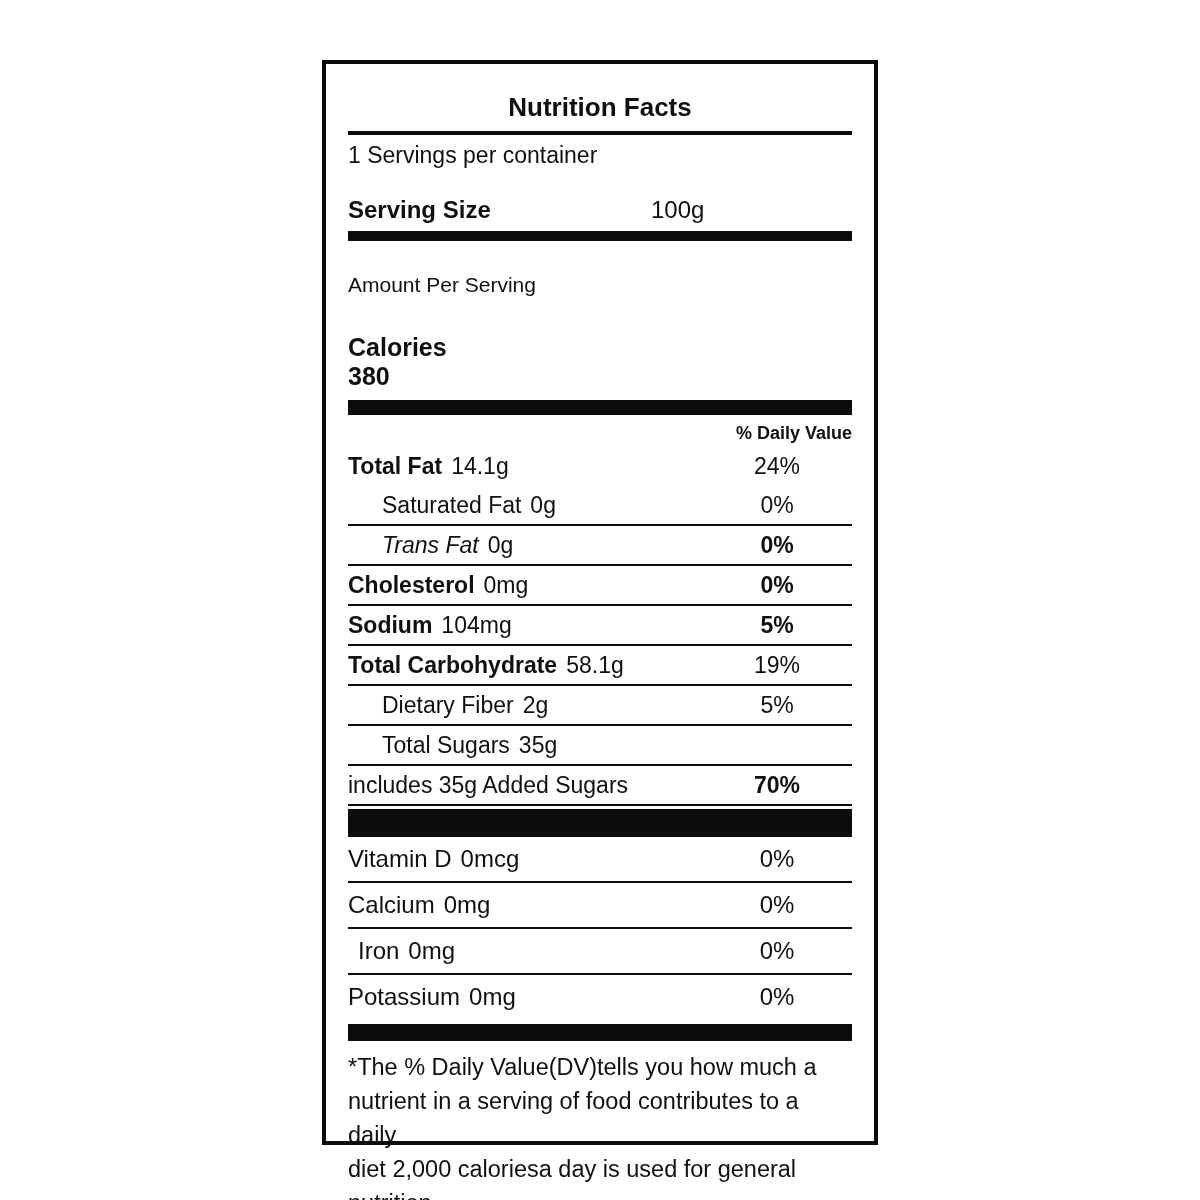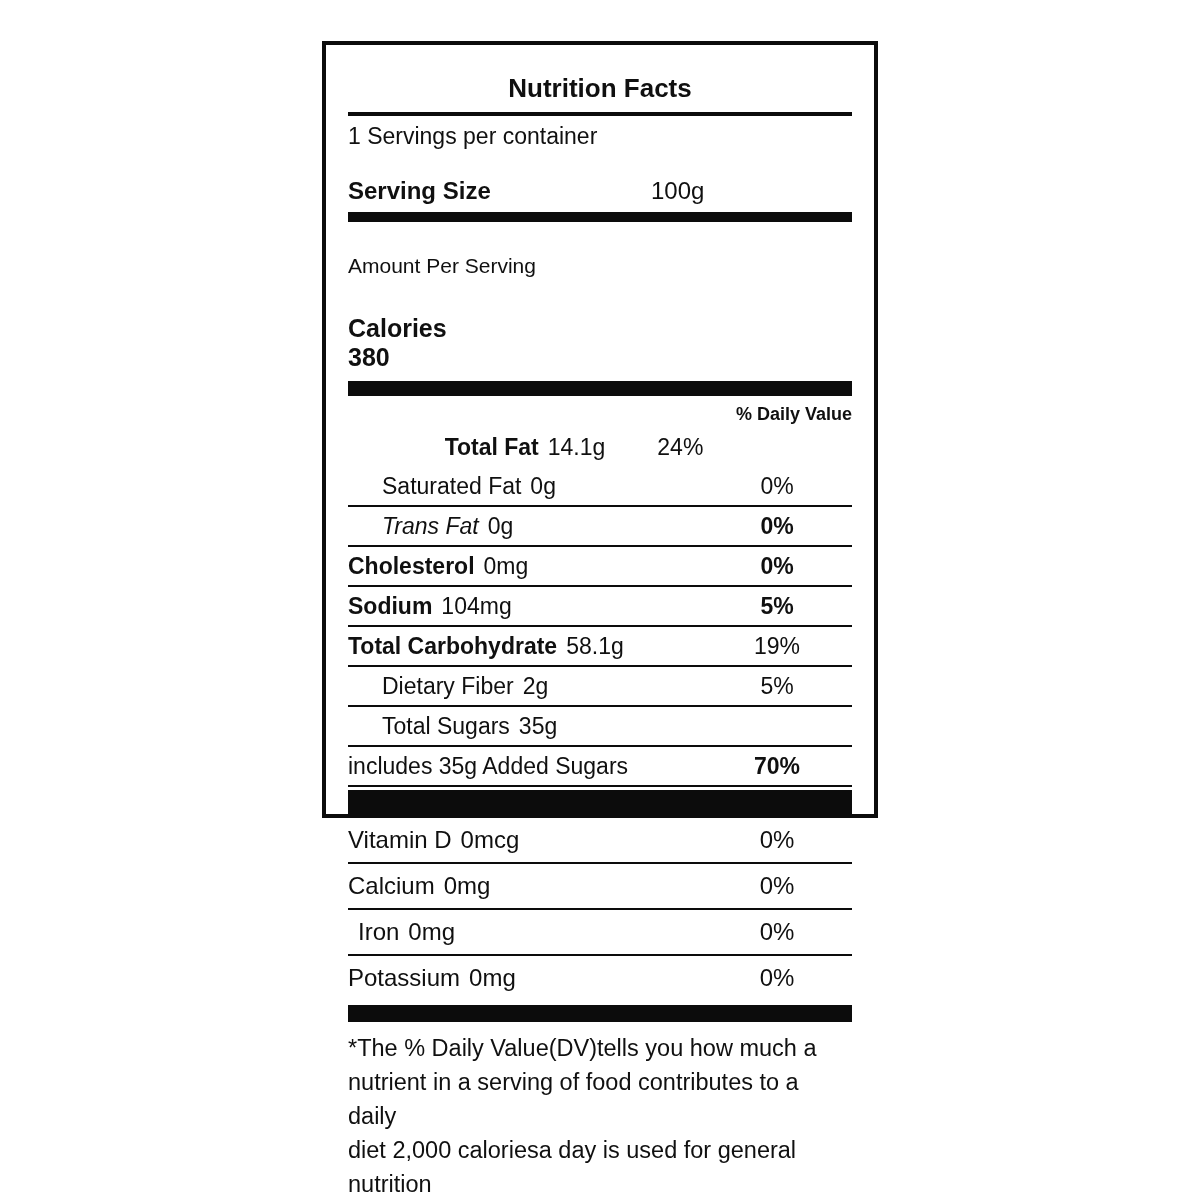--- a/index.html
+++ b/index.html
@@ -14,23 +14,23 @@
   .canvas {
     position: relative;
     width: 1200px;
     height: 1200px;
     background: #ffffff;
     overflow: hidden;
   }
   .nf-label {
     position: absolute;
     left: 322px;
-    top: 41px;
+    top: 60px;
     width: 556px;
-    height: 777px;
+    height: 1085px;
     box-sizing: border-box;
     border: 4px solid #0c0c0c;
     background: #ffffff;
     padding: 18px 22px 10px 22px;
   }
   .nf-title {
     font-size: 26px;
     font-weight: bold;
     text-align: center;
     margin-top: 10px;
@@ -74,21 +74,21 @@
     height: 31px;
     line-height: 36px;
   }
   .nrow {
     display: flex;
     align-items: center;
     justify-content: space-between;
     height: 38px;
     font-size: 23px;
   }
-  .nrow.tall { height: 40px; justify-content: center; }
+  .nrow.tall { height: 40px; }
   .nrow.ruled { border-bottom: 2px solid #0c0c0c; align-items: center; }
   .nleft { display: flex; align-items: baseline; }
   .bold { font-weight: bold; }
   .italic { font-style: italic; }
   .indent { padding-left: 34px; }
   .indent-sm { padding-left: 10px; }
   .namount { margin-left: 9px; }
   .npct {
     width: 150px;
     flex-shrink: 0;

